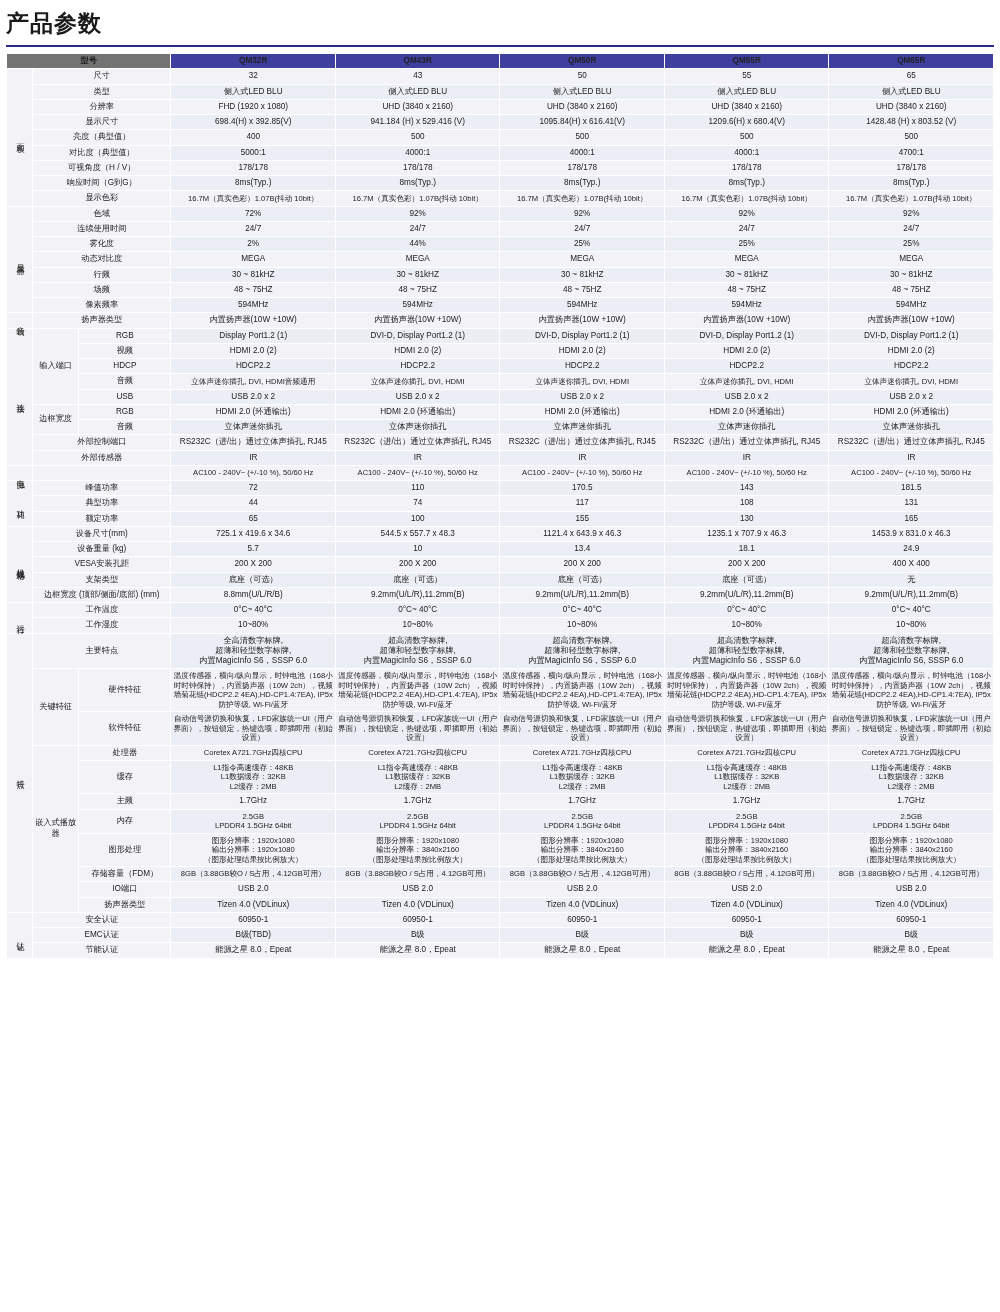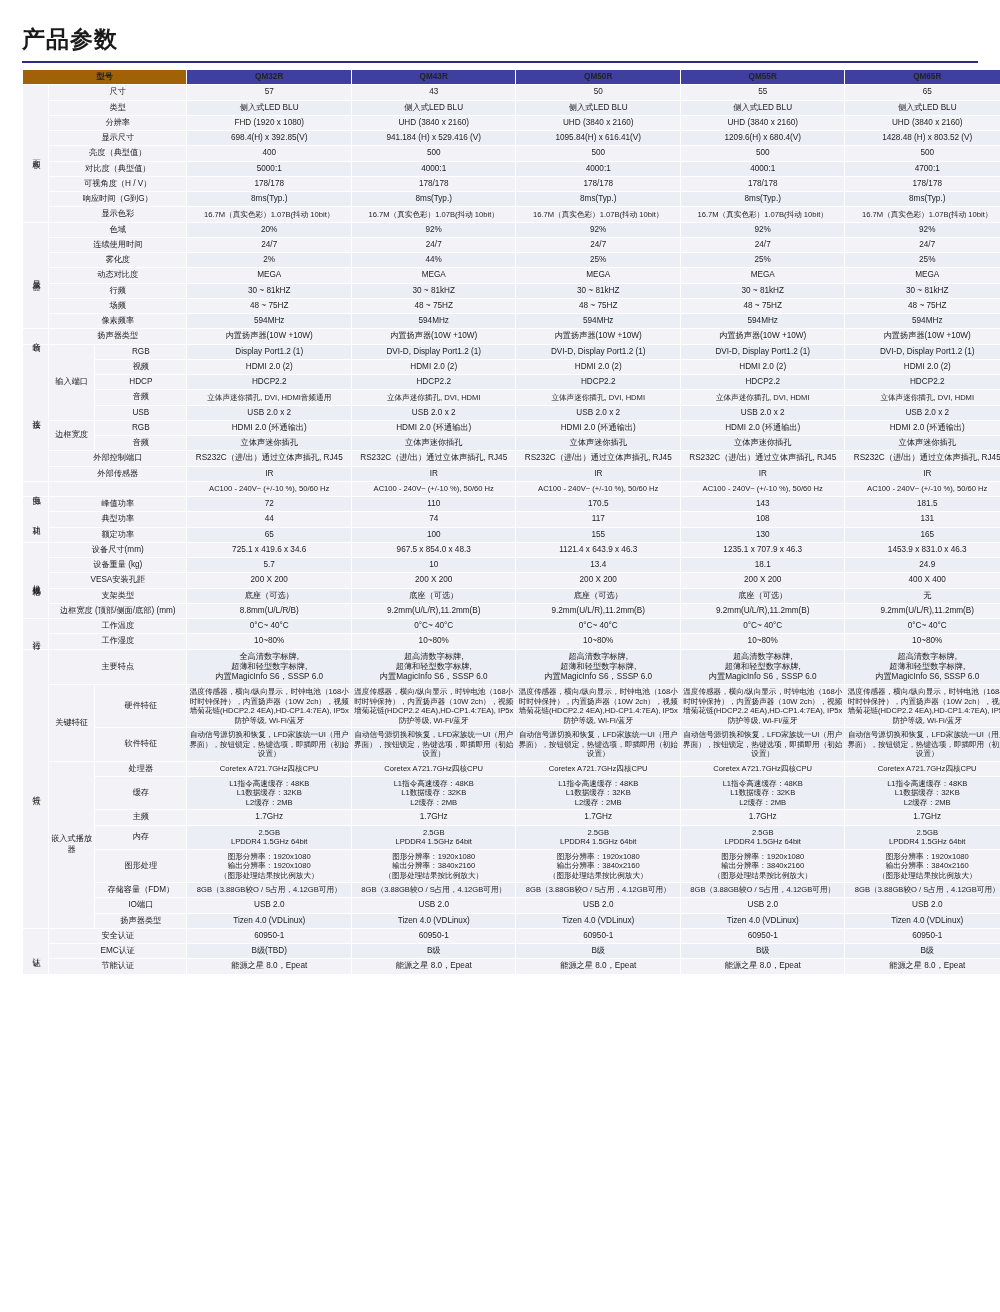--- a/index.html
+++ b/index.html
@@ -5,21 +5,21 @@
   * { box-sizing: border-box; }
   html, body {
     margin: 0; padding: 0;
     background: #ffffff;
     font-family: "Liberation Sans", "DejaVu Sans", sans-serif;
   }
   #page {
     width: 1000px;
     min-height: 1312px;
     position: relative;
-    padding: 16px;
+    padding: 0;
   }
   .page-title {
     font-size: 23px;
     font-weight: bold;
     color: #1a1a1a;
     padding: 8px 0 4px 6px;
     letter-spacing: 1px;
   }
   .title-rule {
     height: 2px;
@@ -50,21 +50,21 @@
 
   thead th {
     background: #3b3b94;
     color: #ffffff;
     font-weight: bold;
     font-size: 10.5px;
     padding: 5px 2px;
     border: 1px solid #ffffff;
   }
   thead th.model-head {
-    background: #a16207;
+    background: #737373;
   }
   thead th.model-col {
     background: #3f3fa0;
   }
   td.grp {
     background: #dcdcf0;
     font-size: 9px;
     color: #111;
     font-weight: normal;
     width: 26px;
@@ -119,21 +119,21 @@
         <th class="model-col">QM43R</th>
         <th class="model-col">QM50R</th>
         <th class="model-col">QM55R</th>
         <th class="model-col">QM65R</th>
       </tr>
     </thead>
     <tbody id="tbody">
         <tr>
           <td class="grp" rowspan="9"><span class="vgrp-text">面板</span></td>
           <td class="lab" colspan="2">尺寸</td>
-          <td class="val">57</td>
+          <td class="val">32</td>
           <td class="val">43</td>
           <td class="val">50</td>
           <td class="val">55</td>
           <td class="val">65</td>
         </tr>
         <tr class="alt">
           <td class="lab" colspan="2">类型</td>
           <td class="val">侧入式LED BLU</td>
           <td class="val">侧入式LED BLU</td>
           <td class="val">侧入式LED BLU</td>
@@ -192,21 +192,21 @@
           <td class="lab" colspan="2">显示色彩</td>
           <td class="val small">16.7M（真实色彩）1.07B(抖动 10bit）</td>
           <td class="val small">16.7M（真实色彩）1.07B(抖动 10bit）</td>
           <td class="val small">16.7M（真实色彩）1.07B(抖动 10bit）</td>
           <td class="val small">16.7M（真实色彩）1.07B(抖动 10bit）</td>
           <td class="val small">16.7M（真实色彩）1.07B(抖动 10bit）</td>
         </tr>
         <tr class="alt">
           <td class="grp" rowspan="7"><span class="vgrp-text">显示器</span></td>
           <td class="lab" colspan="2">色域</td>
-          <td class="val">20%</td>
+          <td class="val">72%</td>
           <td class="val">92%</td>
           <td class="val">92%</td>
           <td class="val">92%</td>
           <td class="val">92%</td>
         </tr>
         <tr>
           <td class="lab" colspan="2">连续使用时间</td>
           <td class="val">24/7</td>
           <td class="val">24/7</td>
           <td class="val">24/7</td>
@@ -368,21 +368,21 @@
           <td class="val">65</td>
           <td class="val">100</td>
           <td class="val">155</td>
           <td class="val">130</td>
           <td class="val">165</td>
         </tr>
         <tr>
           <td class="grp" rowspan="5"><span class="vgrp-text">机械规格</span></td>
           <td class="lab" colspan="2">设备尺寸(mm)</td>
           <td class="val">725.1 x 419.6 x 34.6</td>
-          <td class="val">967.5 x 854.0 x 48.3</td>
+          <td class="val">544.5 x 557.7 x 48.3</td>
           <td class="val">1121.4 x 643.9 x 46.3</td>
           <td class="val">1235.1 x 707.9 x 46.3</td>
           <td class="val">1453.9 x 831.0 x 46.3</td>
         </tr>
         <tr class="alt">
           <td class="lab" colspan="2">设备重量 (kg)</td>
           <td class="val">5.7</td>
           <td class="val">10</td>
           <td class="val">13.4</td>
           <td class="val">18.1</td>

